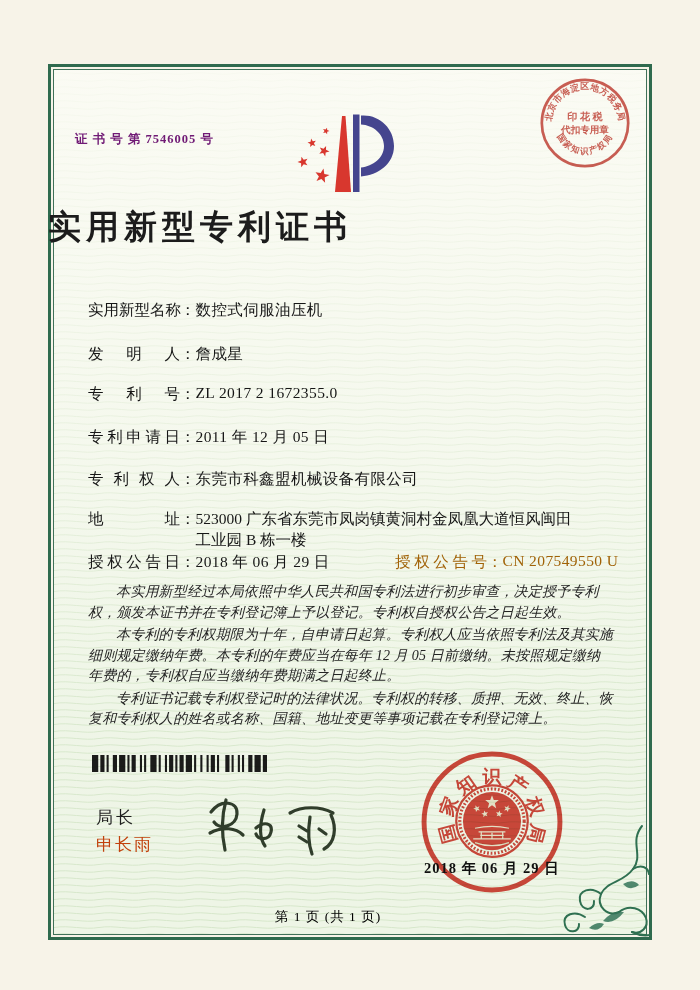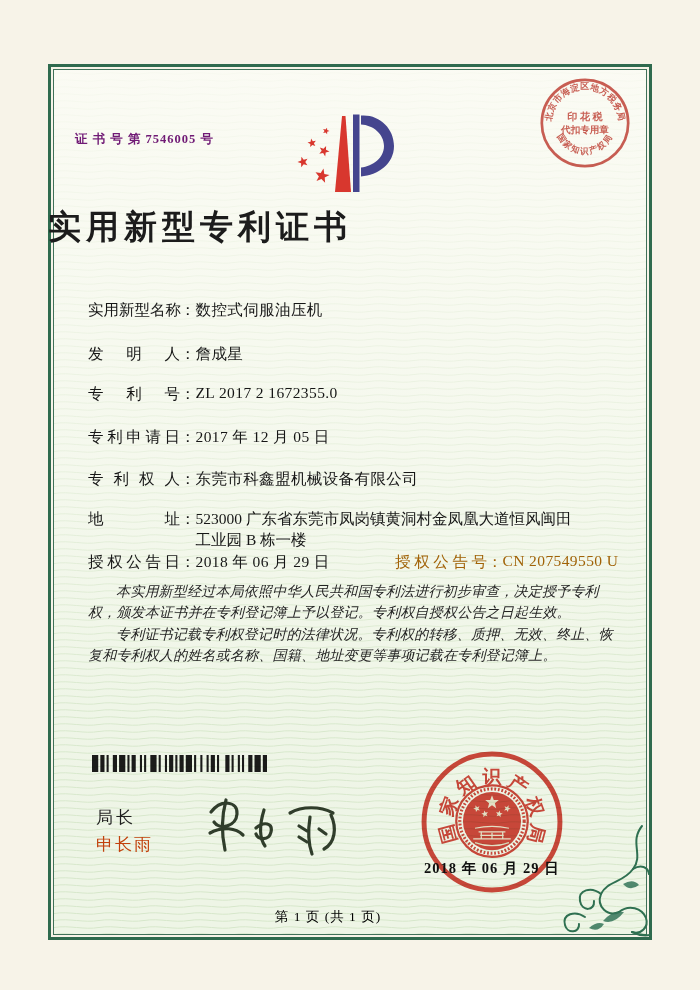--- a/index.html
+++ b/index.html
@@ -77,37 +77,38 @@
   <div class="abs frow z" style="top:344px">
     <span class="flabel">发明人</span><span class="fcolon">：</span><span class="fvalue">詹成星</span>
   </div>
   <div class="abs frow z" style="top:300px">
     <span class="flabel">实用新型名称</span><span class="fcolon">：</span><span class="fvalue">数控式伺服油压机</span>
   </div>
   <div class="abs frow z" style="top:384px">
     <span class="flabel">专利号</span><span class="fcolon">：</span><span class="fvalue">ZL 2017 2 1672355.0</span>
   </div>
   <div class="abs frow z" style="top:427px">
-    <span class="flabel">专利申请日</span><span class="fcolon">：</span><span class="fvalue">2017 年 12 月 05 日</span>
+    <span class="flabel">专利申请日</span><span class="fcolon">：</span><span class="fvalue">2011 年 12 月 05 日</span>
   </div>
   <div class="abs frow z" style="top:469px">
     <span class="flabel">专利权人</span><span class="fcolon">：</span><span class="fvalue">东莞市科鑫盟机械设备有限公司</span>
   </div>
   <div class="abs frow z" style="top:509px">
     <span class="flabel">地址</span><span class="fcolon">：</span><span class="addr-val"><span>523000 广东省东莞市凤岗镇黄洞村金凤凰大道恒风闽田</span><br><span>工业园 B 栋一楼</span></span>
   </div>
   <div class="abs frow z" style="top:552px">
     <span class="flabel">授权公告日</span><span class="fcolon">：</span><span class="fvalue">2018 年 06 月 29 日</span>
   </div>
   <div class="abs frow2 z">
     <span class="flabel">授权公告号</span><span class="fcolon">：</span><span class="fvalue">CN 207549550 U</span>
   </div>
 
   <div class="abs body-text z">
     <p>本实用新型经过本局依照中华人民共和国专利法进行初步审查，决定授予专利权，颁发本证书并在专利登记簿上予以登记。专利权自授权公告之日起生效。</p>
+    <p>本专利的专利权期限为十年，自申请日起算。专利权人应当依照专利法及其实施细则规定缴纳年费。本专利的年费应当在每年 12 月 05 日前缴纳。未按照规定缴纳年费的，专利权自应当缴纳年费期满之日起终止。</p>
     <p>专利证书记载专利权登记时的法律状况。专利权的转移、质押、无效、终止、恢复和专利权人的姓名或名称、国籍、地址变更等事项记载在专利登记簿上。</p>
   </div>
 
   <svg class="abs barcode z" width="175" height="17" viewBox="0 0 175 17">
     <g id="barcode-bars" fill="#1c1c1c">
         <rect x="0.00" y="0" width="6.25" height="17"></rect>
         <rect x="8.33" y="0" width="4.17" height="17"></rect>
         <rect x="14.58" y="0" width="2.08" height="17"></rect>
         <rect x="20.83" y="0" width="4.17" height="17"></rect>
         <rect x="27.08" y="0" width="6.25" height="17"></rect>

